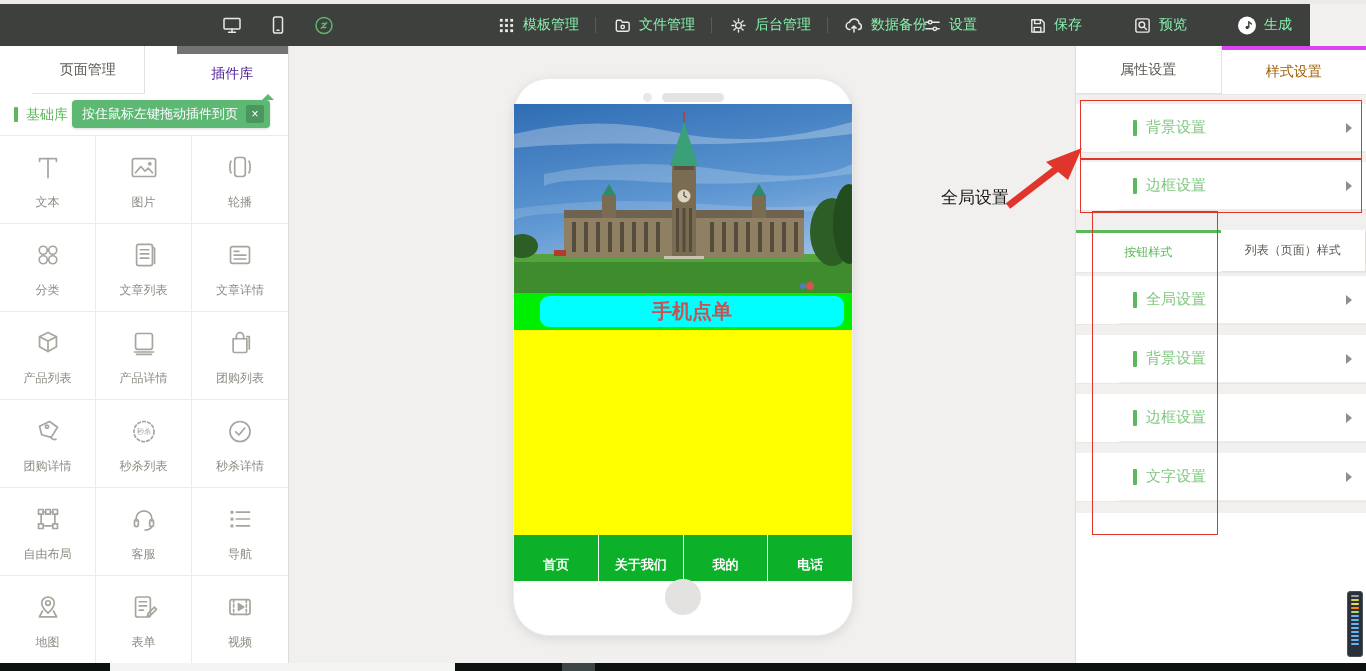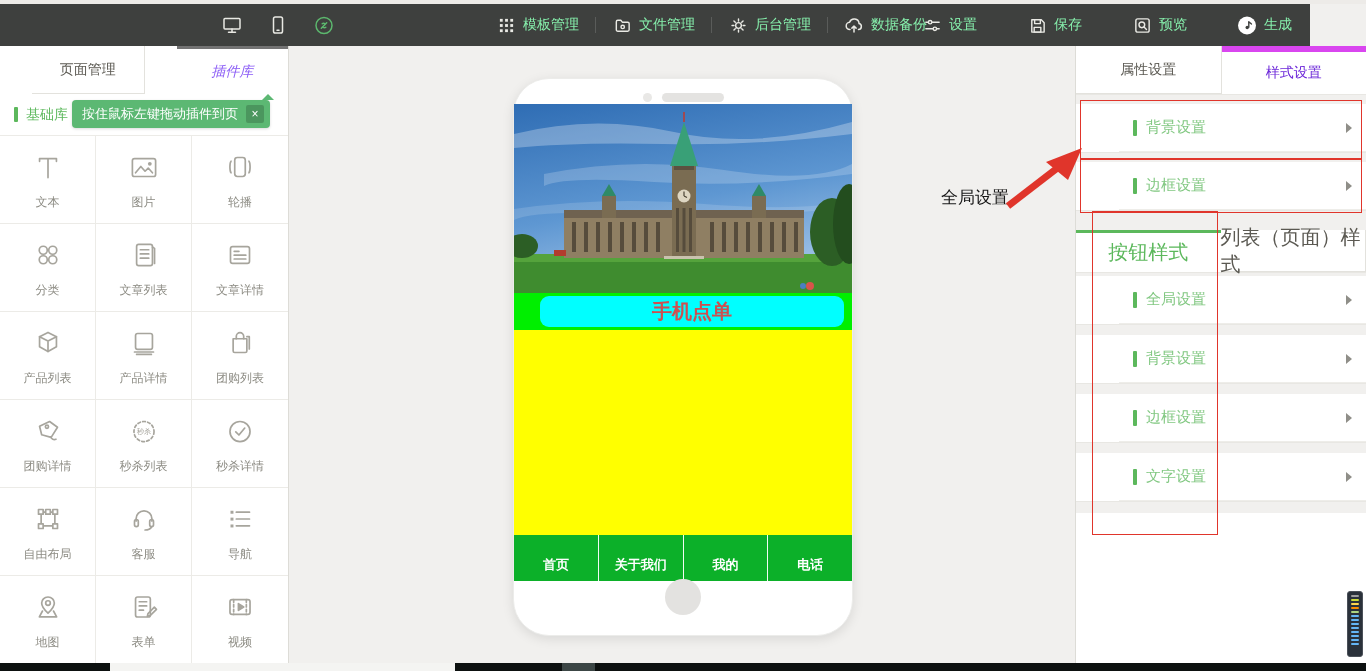--- a/index.html
+++ b/index.html
@@ -17,21 +17,21 @@
   .menu-grp { left:496px; }
   .action-grp { right:18px;gap:24px; }
   .action-grp .tb-item { margin-left:26px; }
   .tb-icon { display:inline-flex; width:20px; height:20px; align-items:center; justify-content:center; }
   .tb-icon svg { stroke:#e9e9e4; fill:none; stroke-width:1.5; stroke-linecap:round; stroke-linejoin:round; }
 
   
   .left-panel { position:absolute; left:0; top:46px; width:289px; height:617px; background:#fff; border-right:1px solid #dddcd7; }
   .lp-tabs { display:flex; height:48px; font-size:14px; }
   .lp-tab { flex:1; display:flex; align-items:center; justify-content:center; cursor:pointer; background:#fff; color:#5b5952; border-bottom:1px solid #e3e2dd; border-right:1px solid #e3e2dd;margin-left:32px; }
-  .lp-tab.active { color:#8b5cf6; border-bottom:none; border-right:none; border-top:3px solid #737373;font-style:italic; }
+  .lp-tab.active { color:#4c1d95; border-bottom:none; border-right:none; border-top:8px solid #737373; }
   .lp-lib-head { height:41px; display:flex; align-items:center; padding-left:14px; font-size:14px; color:#5cb85c; }
   .lp-lib-head .bar { width:4px; height:15px; background:#5cb85c; margin-right:8px; border-radius:1px; }
   .plugin-grid { display:grid; grid-template-columns:repeat(3,1fr); border-top:1px solid #ecebe7; }
   .plugin-cell { height:88px; border-right:1px solid #ecebe7; border-bottom:1px solid #ecebe7; display:flex; flex-direction:column; align-items:center; justify-content:center; gap:8px; cursor:grab; background:#fff; }
   .plugin-cell:nth-child(3n) { border-right:none; }
   .plugin-cell svg { stroke:#a7a59d; fill:none; stroke-width:1.6; stroke-linecap:round; stroke-linejoin:round; }
   .plugin-label { font-size:12px; color:#8d8c84; }
 
   .drag-tooltip { position:absolute; left:72px; top:100px; height:28px; background:#5cb873; color:#fff; font-size:13px; border-radius:4px; display:flex; align-items:center; padding:0 6px 0 10px; z-index:30; box-shadow:0 1px 3px rgba(0,0,0,.15); }
   .drag-tooltip .tip-arrow { position:absolute; top:-6px; left:190px; width:0; height:0; border-left:6px solid transparent; border-right:6px solid transparent; border-bottom:6px solid #5cb873; }
@@ -55,27 +55,27 @@
   .home-btn { position:absolute; left:50%; bottom:20px; transform:translateX(-50%); width:36px; height:36px; border-radius:50%; background:#e3e2e0; cursor:pointer; }
 
   
   .anno-label { position:absolute; left:941px; top:186px; font-size:17px; color:#161616; z-index:40; }
   .anno-arrow { position:absolute; left:998px; top:140px; z-index:40; }
 
   
   .right-panel { position:absolute; left:1075px; top:46px; width:291px; height:617px; background:#fff; border-left:1px solid #dddcd7; }
   .rp-tabs { display:flex; height:48px; font-size:14px; }
   .rp-tab { flex:1; display:flex; align-items:center; justify-content:center; cursor:pointer; background:#fff; color:#5b5952; border-bottom:1px solid #e3e2dd; border-right:1px solid #e3e2dd;font-family:Liberation Mono, monospace; }
-  .rp-tab.active { color:#6d28d9; border-bottom:none; border-right:none; border-top:6px solid #d946ef;text-align:right; }
+  .rp-tab.active { color:#a16207; border-bottom:none; border-right:none; border-top:4px solid #d946ef;text-align:right; }
   .acc-gap { background:#f1f0ee; border-top:1px solid #e8e7e3; }
   .acc-row { height:48px; background:#fff; display:flex; align-items:center; padding:0 14px; cursor:pointer; border-bottom:1px solid #eeede9;margin-left:43px; }
   .acc-row .bar { width:4px; height:16px; background:#5cb85c; margin-right:9px; border-radius:1px; }
   .acc-row .acc-label { font-size:15px; color:#82c882; flex:1; }
   .acc-row .caret { width:0; height:0; border-top:5px solid transparent; border-bottom:5px solid transparent; border-left:6px solid #8f8e88; }
-  .sub-tabs { display:flex; height:42px; font-size:20px; background:#fff; }
+  .sub-tabs { display:flex; height:42px; font-size:12px; background:#fff; }
   .sub-tab { flex:1; display:flex; align-items:center; justify-content:center; cursor:pointer; color:#5b5952; background:#fff; border-bottom:1px solid #e3e2dd; border-right:1px solid #e3e2dd; }
   .sub-tab.active { color:#5cb85c; border-bottom:none; border-right:none; border-top:3px solid #5cb85c; }
 
   .red-box { position:absolute; border:1px solid #e0352b; z-index:35; pointer-events:none; }
   #red-box-1 { left:1080px; top:100px; width:282px; height:59px; }
   #red-box-2 { left:1080px; top:159px; width:282px; height:54px; }
   #red-box-3 { left:1092px; top:211px; width:126px; height:324px; }
 
   
   .bottom-bar { position:absolute; left:0; top:663px; width:1366px; height:8px; background:#0d1110; }

